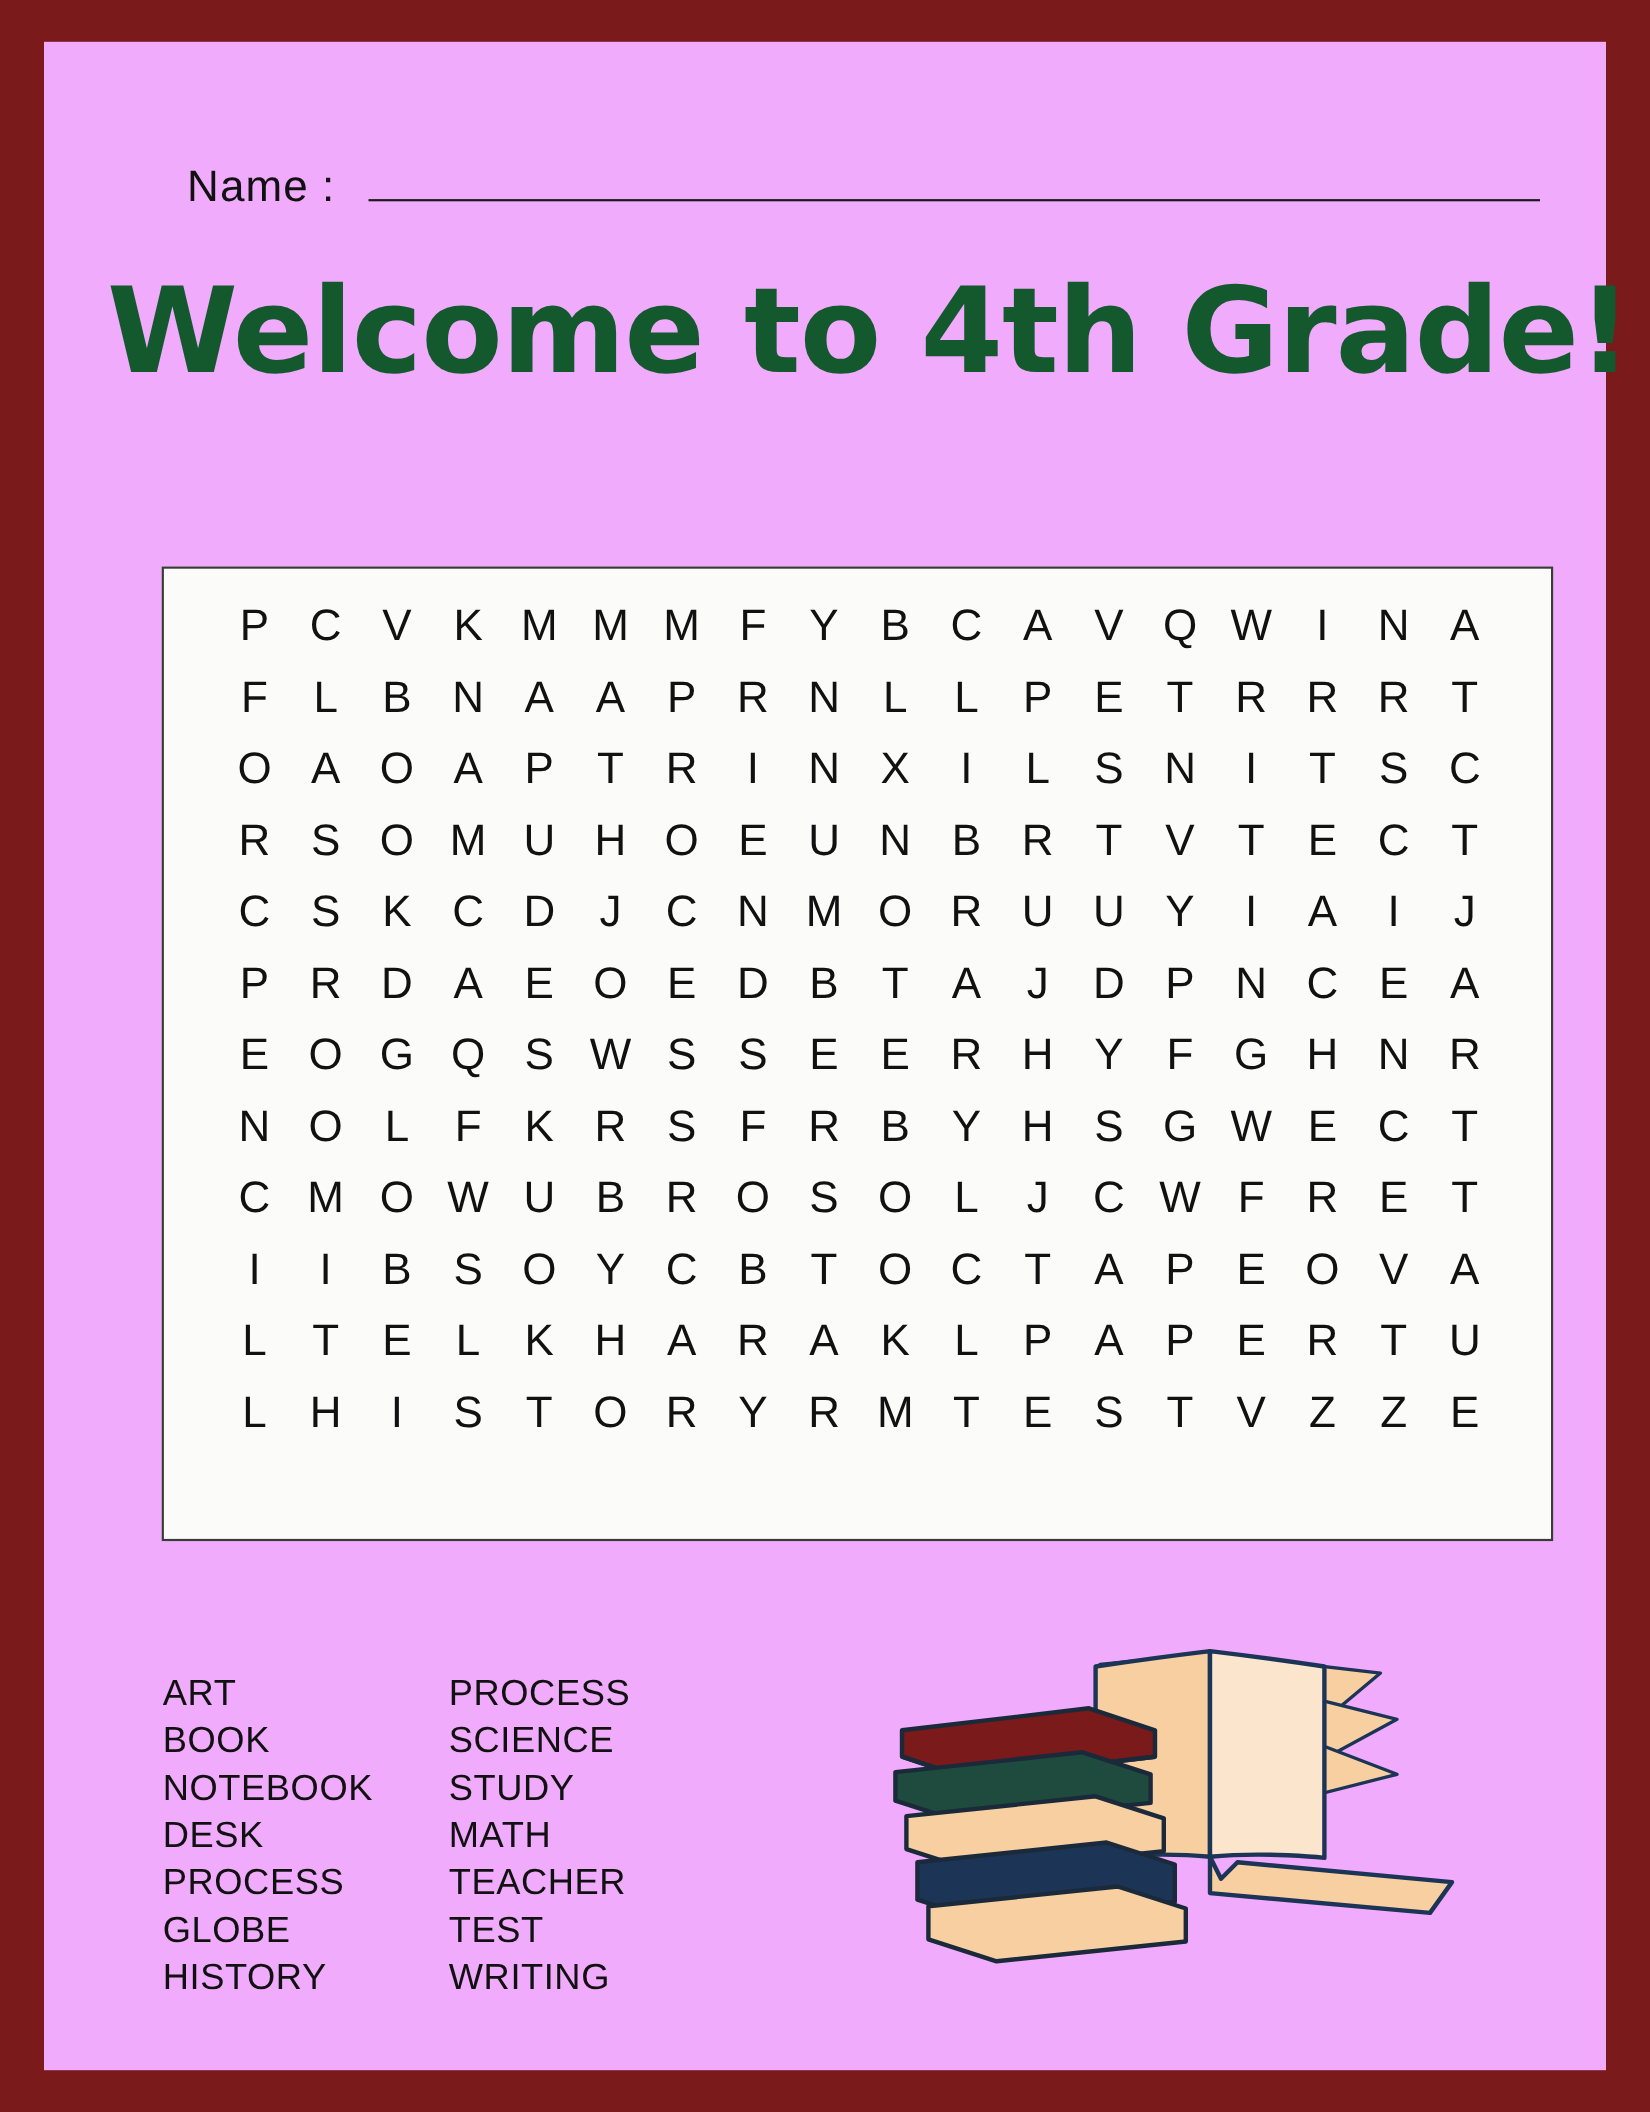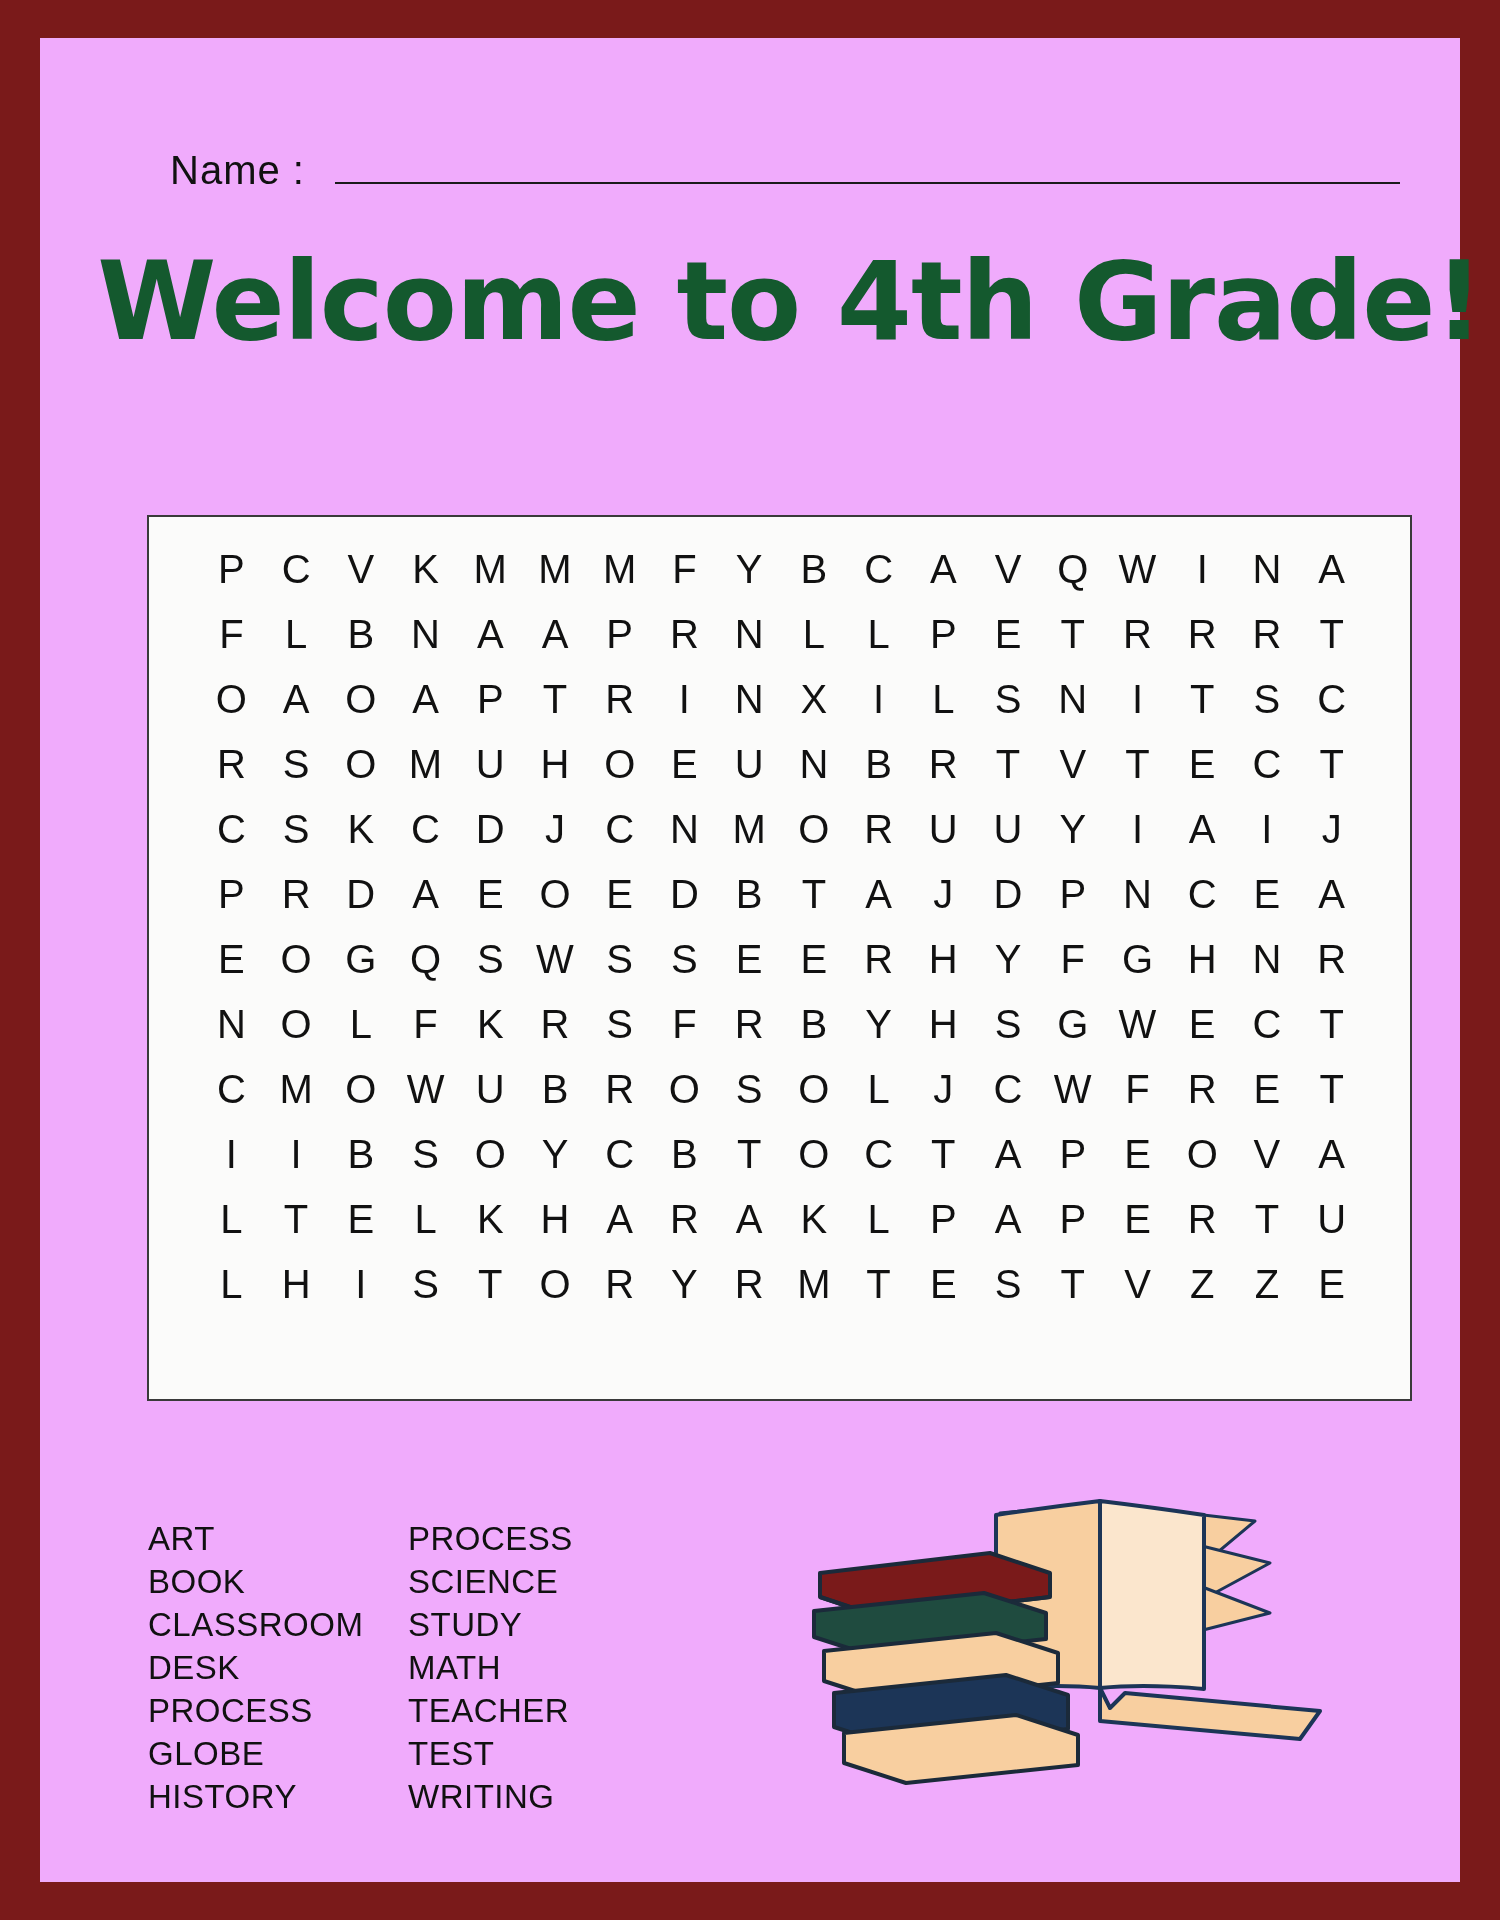--- a/index.html
+++ b/index.html
@@ -340,21 +340,21 @@
         <div class="cell">Z</div>
         <div class="cell">Z</div>
         <div class="cell">E</div>
       </div>
   </div>
 
   <div class="words" id="words">
       <div class="word-col">
         <div class="word">ART</div>
         <div class="word">BOOK</div>
-        <div class="word">CLASSROOM</div>
+        <div class="word">NOTEBOOK</div>
         <div class="word">DESK</div>
         <div class="word">PROCESS</div>
         <div class="word">GLOBE</div>
         <div class="word">HISTORY</div>
       </div>
       <div class="word-col">
         <div class="word">PROCESS</div>
         <div class="word">SCIENCE</div>
         <div class="word">STUDY</div>
         <div class="word">MATH</div>

